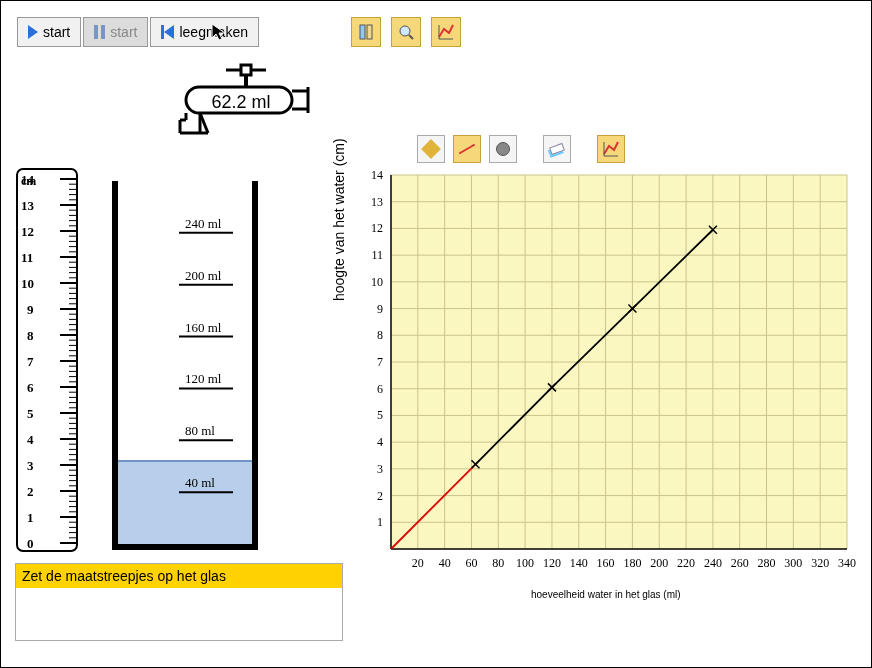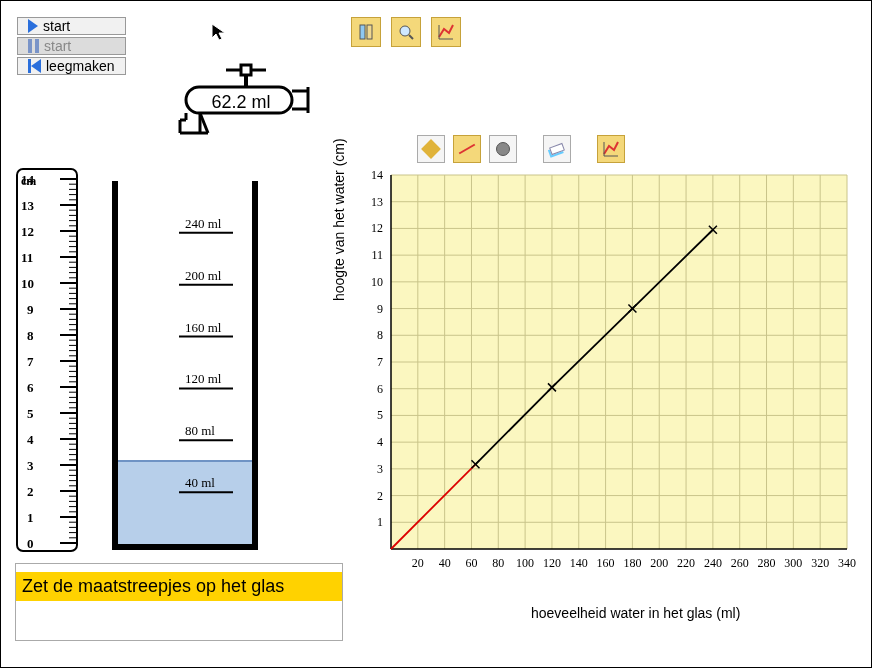--- a/index.html
+++ b/index.html
@@ -18,21 +18,20 @@
 
   
   .toolbar {
     position: absolute;
     top: 16px;
     left: 16px;
     display: flex;
     gap: 2px;
     align-items: stretch;
     height: 30px;
-    flex-direction: column;
   }
   .tbtn {
     display: inline-flex;
     align-items: center;
     gap: 5px;
     padding: 0 10px;
     border: 1px solid #999;
     background: #f1f1f1;
     color: #000;
     cursor: pointer;
@@ -126,22 +125,21 @@
     left: 14px;
     top: 562px;
     width: 328px;
     height: 78px;
     border: 1px solid #aaa;
     background: #fff;
   }
   .instruction-title {
     background: #ffd200;
     padding: 4px 6px;
-    font-size: 18px;
-    margin-top: 8px;
+    font-size: 14px;
   }
 
   
   .graph-toolbar {
     position: absolute;
     left: 416px;
     top: 134px;
     display: flex;
     gap: 8px;
     align-items: center;
@@ -188,22 +186,22 @@
     left: 330px;
     top: 300px;
     transform: rotate(-90deg);
     transform-origin: left top;
     font-size: 14px;
     white-space: nowrap;
   }
   .axis-label-x {
     position: absolute;
     left: 530px;
-    top: 604px;
-    font-size: 14px;
+    top: 588px;
+    font-size: 10px;
     white-space: nowrap;
   }
 
   
   .cursor {
     position: absolute;
     left: 210px;
     top: 22px;
     font-size: 18px;
     pointer-events: none;

